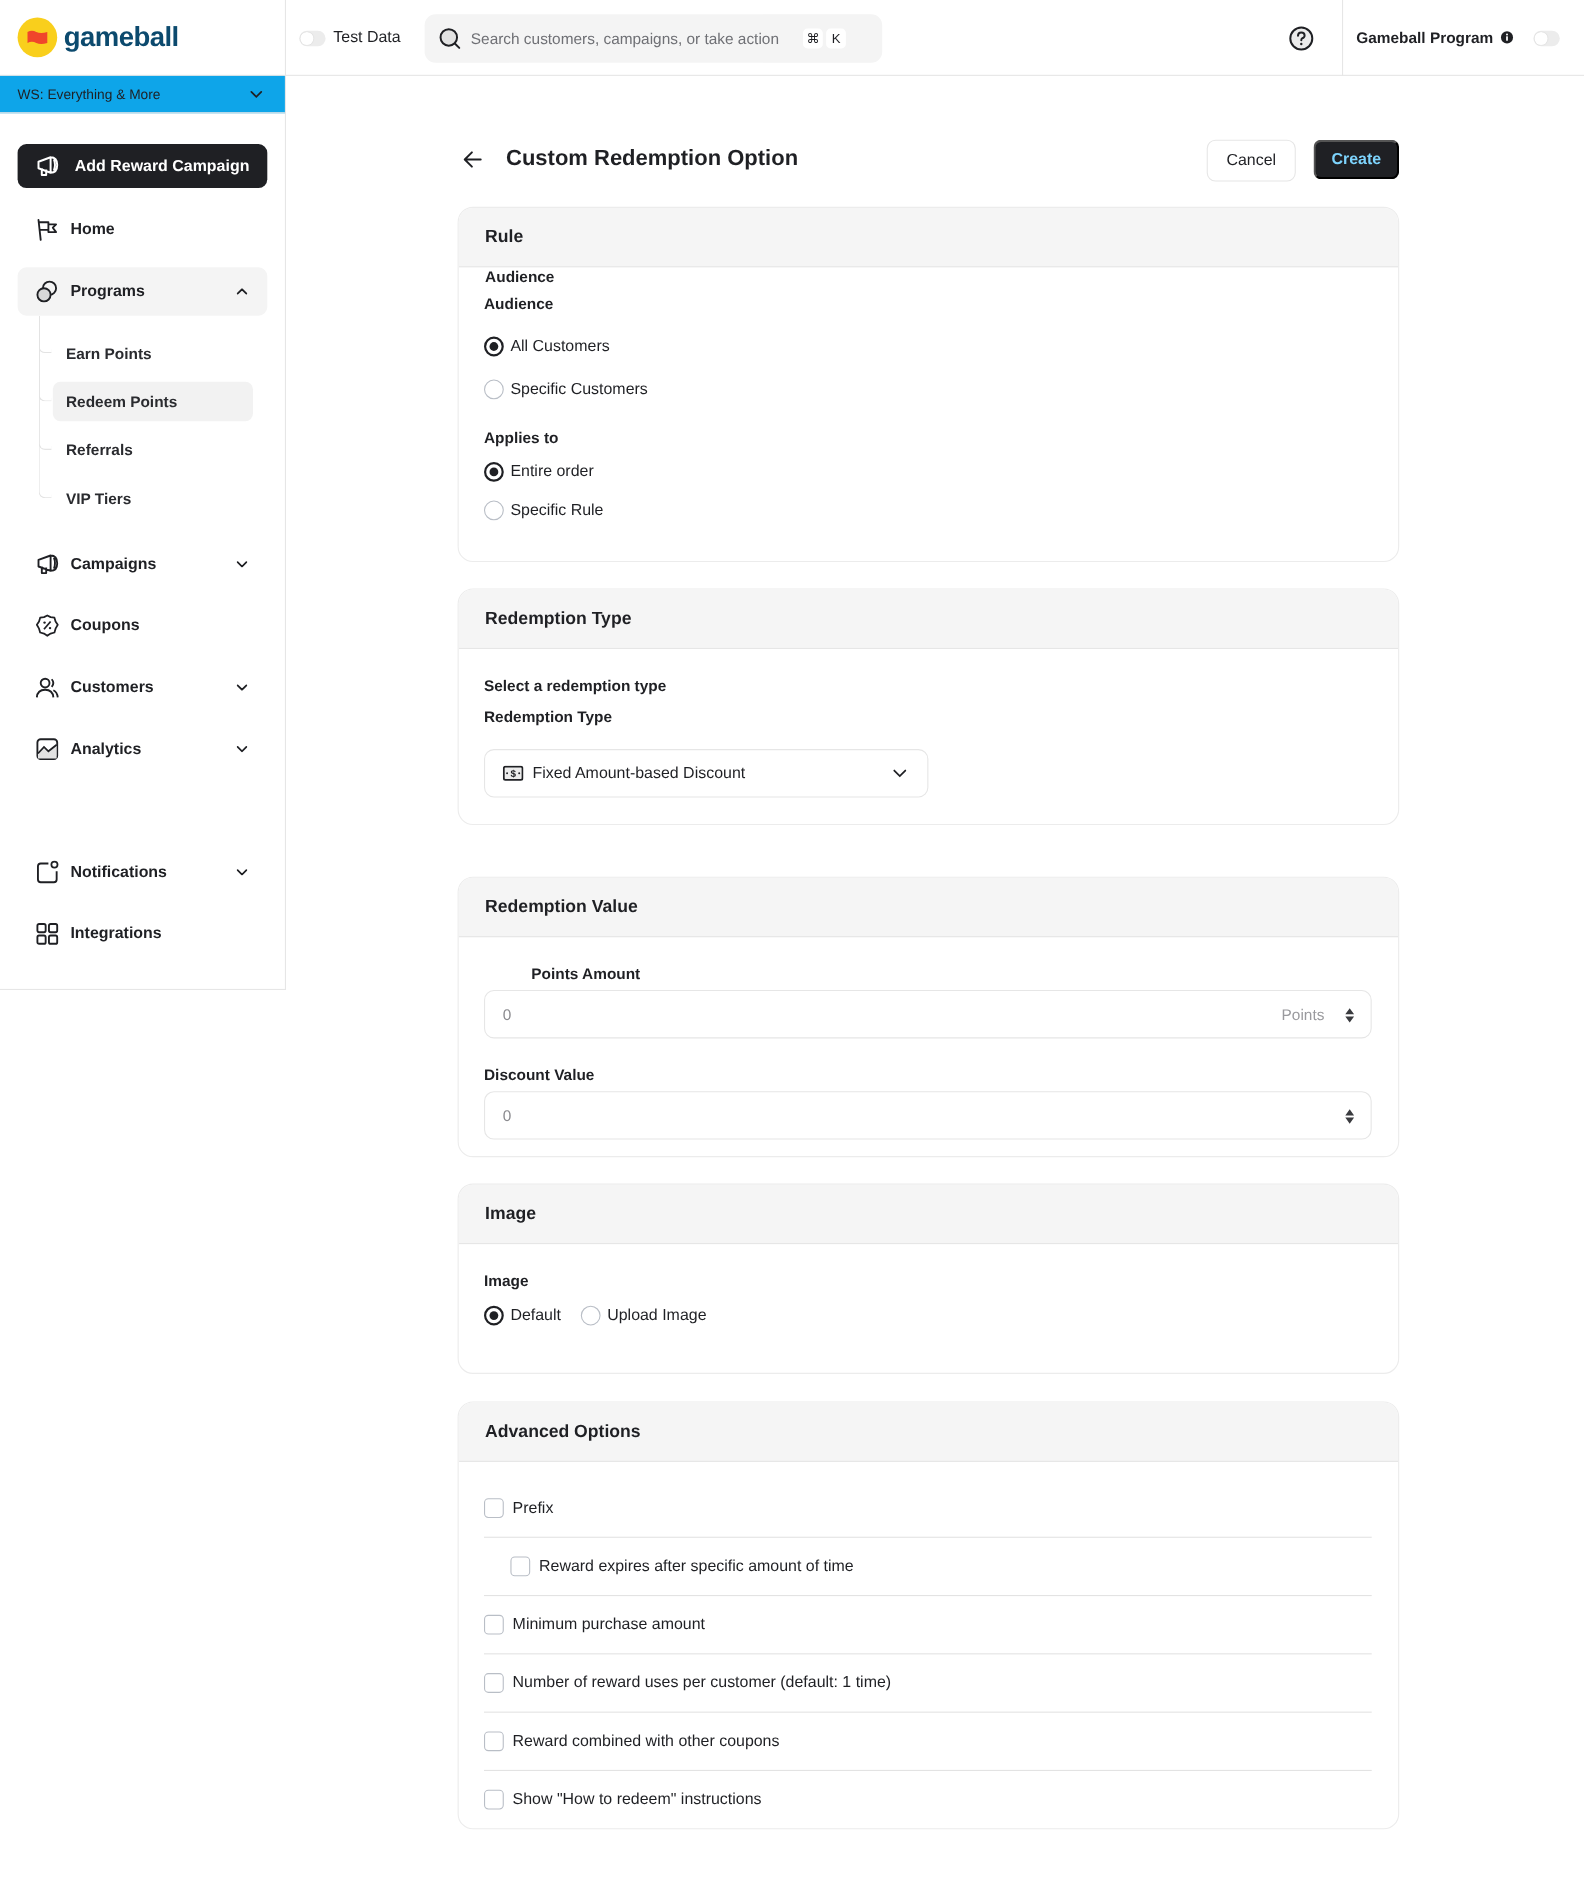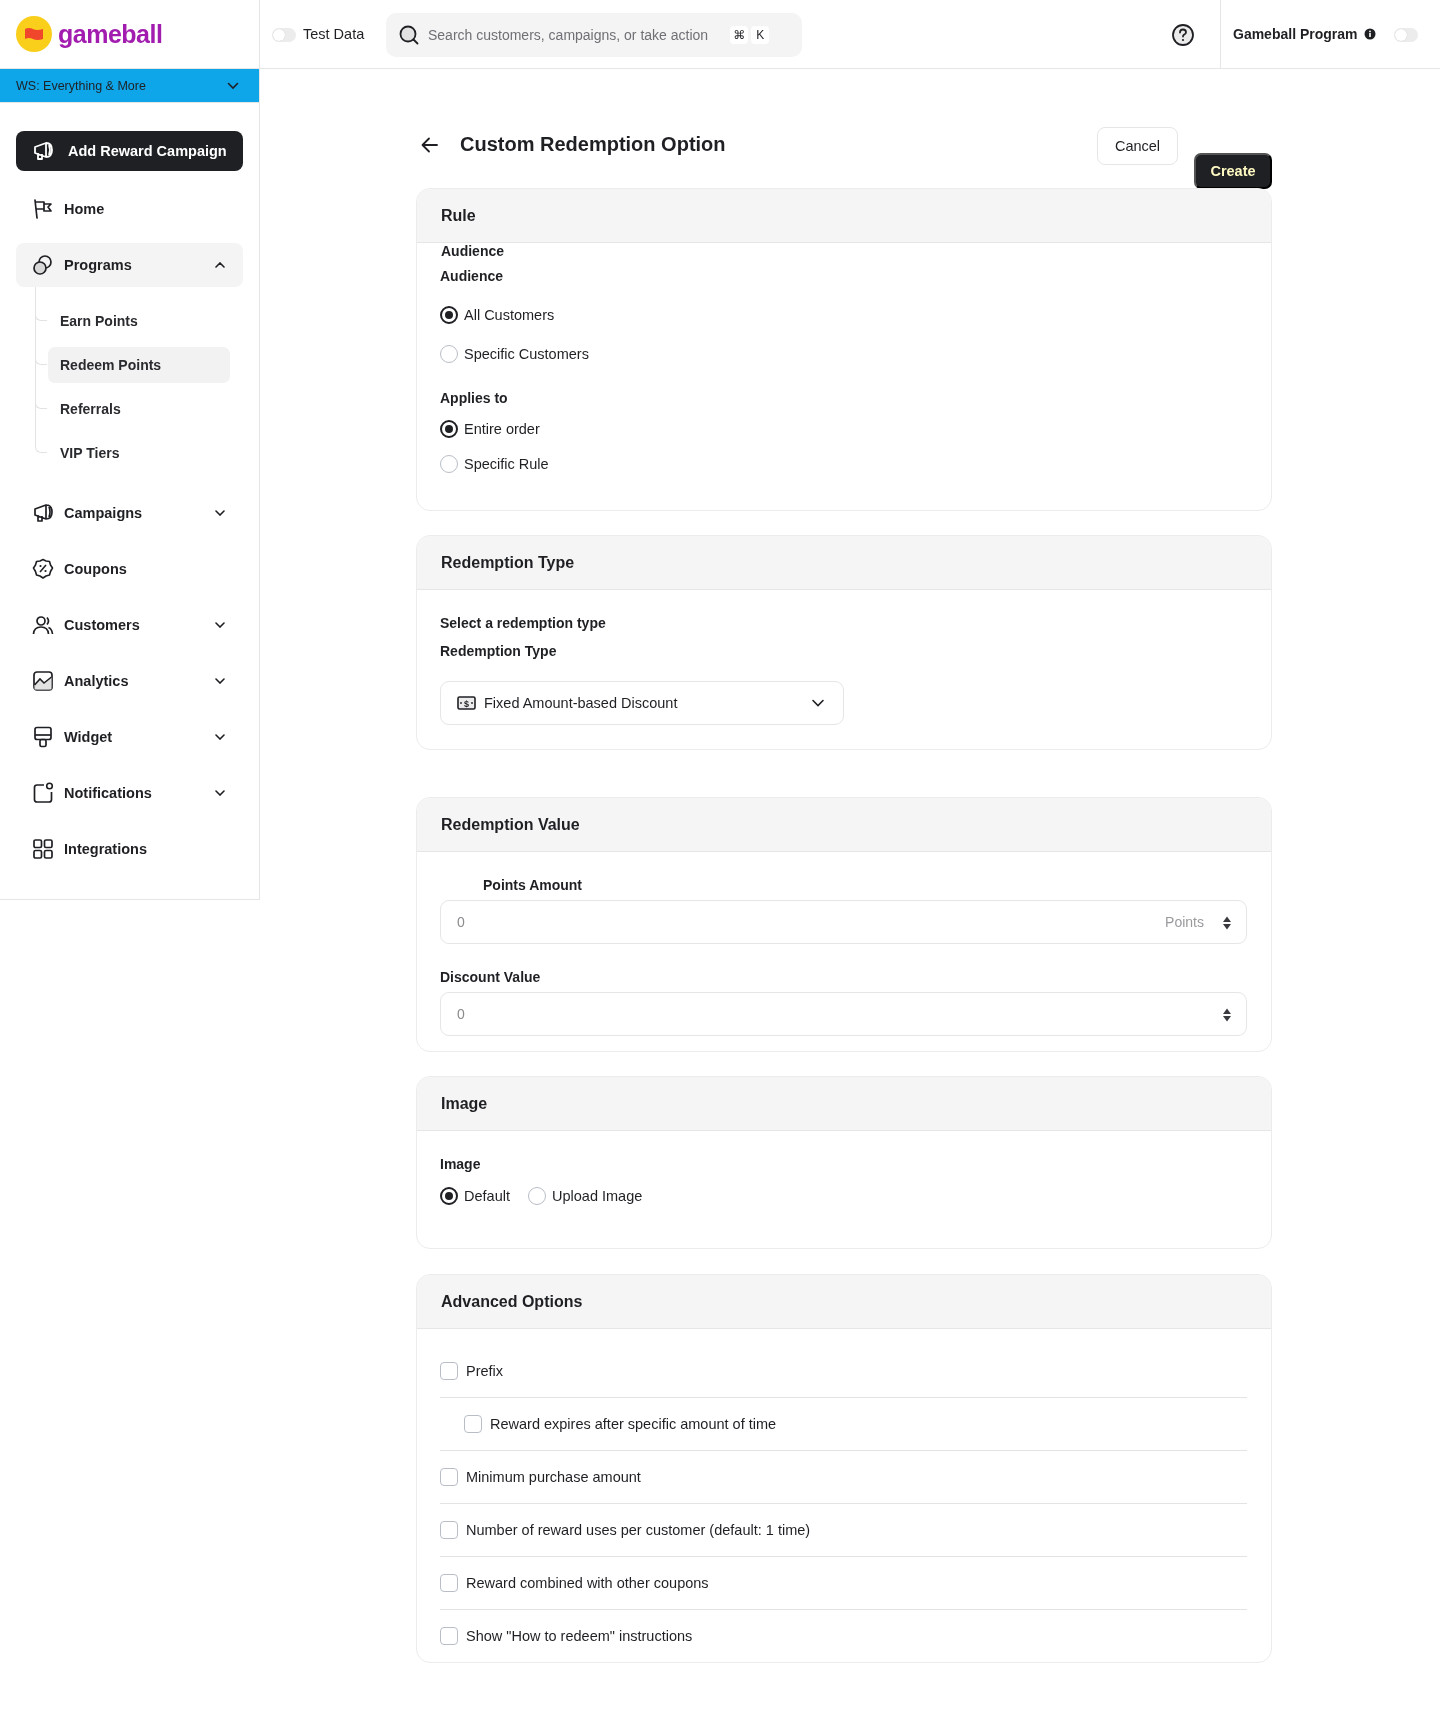--- a/index.html
+++ b/index.html
@@ -4,21 +4,21 @@
 <style>
   * { box-sizing: border-box; margin: 0; padding: 0; }
   html, body { width: 1440px; height: 1711px; background: #ffffff; font-family: "Liberation Sans", sans-serif; color: #1f2024; overflow: hidden; }
   body { position: relative; }
   svg { display: block; }
 
   
   .sidebar { position: absolute; left: 0; top: 0; width: 260px; height: 900px; border-right: 1px solid #e6e6e6; border-bottom: 1px solid #e6e6e6; background: #fff; }
   .logo-area { height: 69px; display: flex; align-items: center; padding-left: 16px; border-bottom: 1px solid #e6e6e6; }
   .logo-circle { width: 36px; height: 36px; border-radius: 50%; background: #f9cf1c; display: flex; align-items: center; justify-content: center; margin-right: 6px; }
-  .logo-text { font-size: 25px; font-weight: 700; letter-spacing: -0.5px; color: #a21caf; }
+  .logo-text { font-size: 25px; font-weight: 700; letter-spacing: -0.5px; color: #0c4a6e; }
   .ws-bar { height: 34px; background: #0ea5e9; display: flex; align-items: center; justify-content: space-between; padding: 0 20px 0 16px; font-size: 12.5px; color: #1f2024; border-bottom: 1px solid #e6e6e6; }
   .add-btn { position: absolute; left: 16px; top: 131px; width: 227px; height: 40px; background: #1f2024; border-radius: 8px; color: #fff; display: flex; align-items: center; padding-left: 16px; font-size: 14.5px; font-weight: 700; }
   .add-btn .ico { margin-right: 12px; }
   .nav-item { position: absolute; left: 16px; width: 227px; height: 44px; display: flex; align-items: center; padding-left: 16px; font-size: 14.5px; font-weight: 700; color: #1f2024; border-radius: 8px; }
   .nav-item .ico { width: 24px; margin-right: 8px; display: flex; align-items: center; }
   .nav-item .chev { position: absolute; right: 18px; top: 50%; transform: translateY(-50%); }
   .nav-item.open { background: #f4f4f4; }
   .sub-line { position: absolute; left: 35px; width: 12px; border-left: 1.5px solid #e3e3e3; border-bottom: 1.5px solid #e3e3e3; border-bottom-left-radius: 6px; }
   .sub-item { position: absolute; left: 48px; width: 182px; height: 36px; display: flex; align-items: center; padding-left: 12px; font-size: 14px; font-weight: 700; color: #2a2b2f; border-radius: 7px; }
   .sub-item.active { background: #f2f2f2; }
@@ -33,21 +33,21 @@
   .kbd { width: 18px; height: 18px; border-radius: 4px; background: #fff; font-size: 12px; display: flex; align-items: center; justify-content: center; color: #1f2024; }
   .help { position: absolute; left: 911px; top: 23px; }
   .prog-divider { position: absolute; left: 960px; top: 0; height: 69px; border-left: 1px solid #e6e6e6; }
   .prog-label { position: absolute; left: 973px; top: 26px; font-size: 14px; font-weight: 700; color: #1f2024; }
 
   
   .page-head { position: absolute; left: 416px; top: 125px; width: 856px; height: 40px; }
   .back { position: absolute; left: 4px; top: 10px; }
   .page-title { position: absolute; left: 44px; top: 8px; font-size: 20px; font-weight: 700; color: #1f2024; }
   .btn-cancel { position: absolute; right: 94px; top: 2px; width: 81px; height: 38px; border: 1px solid #e6e6e6; border-radius: 8px; background: #fff; font-size: 14.5px; font-weight: 500; display: flex; align-items: center; justify-content: center; color: #1f2024; }
-  .btn-create { position: absolute; right: 0; top: 2px; width: 78px; height: 36px; border-radius: 7px; background: #1f2024; color: #fef9c3; font-size: 14.5px; font-weight: 700; display: flex; align-items: center; justify-content: center; margin-top: 26px; }
+  .btn-create { position: absolute; right: 0; top: 2px; width: 78px; height: 36px; border-radius: 7px; background: #1f2024; color: #7dd3fc; font-size: 14.5px; font-weight: 700; display: flex; align-items: center; justify-content: center; }
 
   .card { position: absolute; left: 416px; width: 856px; border: 1px solid #ececec; border-radius: 14px; background: #fff; overflow: hidden; }
   .card-head { height: 54px; background: #f5f5f5; border-bottom: 1px solid #e6e6e6; display: flex; align-items: center; padding-left: 24px; font-size: 16px; font-weight: 700; color: #1f2024; }
   .card-body { position: relative; padding: 0 24px; }
   .flabel { position: absolute; left: 24px; font-size: 14px; font-weight: 700; color: #1f2024; }
   .radio-row { position: absolute; left: 24px; display: flex; align-items: center; font-size: 14.5px; color: #1f2024; }
   .radio { width: 18px; height: 18px; border-radius: 50%; border: 1.5px solid #b9bec6; margin-right: 6px; position: relative; background: #fff; }
   .radio.on { border: 2px solid #1f2024; }
   .radio.on::after { content: ""; position: absolute; left: 3px; top: 3px; width: 8px; height: 8px; border-radius: 50%; background: #1f2024; }
   .select { position: absolute; left: 24px; width: 404px; height: 44px; border: 1px solid #e6e6e6; border-radius: 9px; display: flex; align-items: center; padding-left: 16px; font-size: 14.5px; color: #1f2024; }
@@ -182,35 +182,20 @@
         </svg>
     </span>
     <span>Analytics</span>
     <span class="chev">
       <svg width="10" height="6" viewBox="0 0 10 6">
           <path d="M1 1 L5 5 L9 1" stroke="#1f2024" stroke-width="1.6" fill="none" stroke-linecap="round"></path>
         </svg>
     </span>
   </div>
 
-  <div class="nav-item" style="top:715px;">
-    <span class="ico">
-      <svg width="22" height="22" viewBox="0 0 22 22">
-          <rect x="3" y="1.5" width="16" height="12" rx="2" stroke="#1f2024" stroke-width="1.7" fill="none"></rect>
-          <path d="M3 9 L19 9" stroke="#1f2024" stroke-width="1.7"></path>
-          <rect x="8" y="13.5" width="6" height="7" rx="1.5" stroke="#1f2024" stroke-width="1.7" fill="none"></rect>
-        </svg>
-    </span>
-    <span>Widget</span>
-    <span class="chev">
-      <svg width="10" height="6" viewBox="0 0 10 6">
-          <path d="M1 1 L5 5 L9 1" stroke="#1f2024" stroke-width="1.6" fill="none" stroke-linecap="round"></path>
-        </svg>
-    </span>
-  </div>
 
   <div class="nav-item" style="top:771px;">
     <span class="ico">
       <svg width="22" height="22" viewBox="0 0 22 22">
           <path d="M12 3 L5 3 Q2.5 3 2.5 5.5 L2.5 17.5 Q2.5 20 5 20 L17 20 Q19.5 20 19.5 17.5 L19.5 10" stroke="#1f2024" stroke-width="1.7" fill="none"></path>
           <circle cx="17.5" cy="4" r="2.8" stroke="#1f2024" stroke-width="1.6" fill="none"></circle>
         </svg>
     </span>
     <span>Notifications</span>
     <span class="chev">

